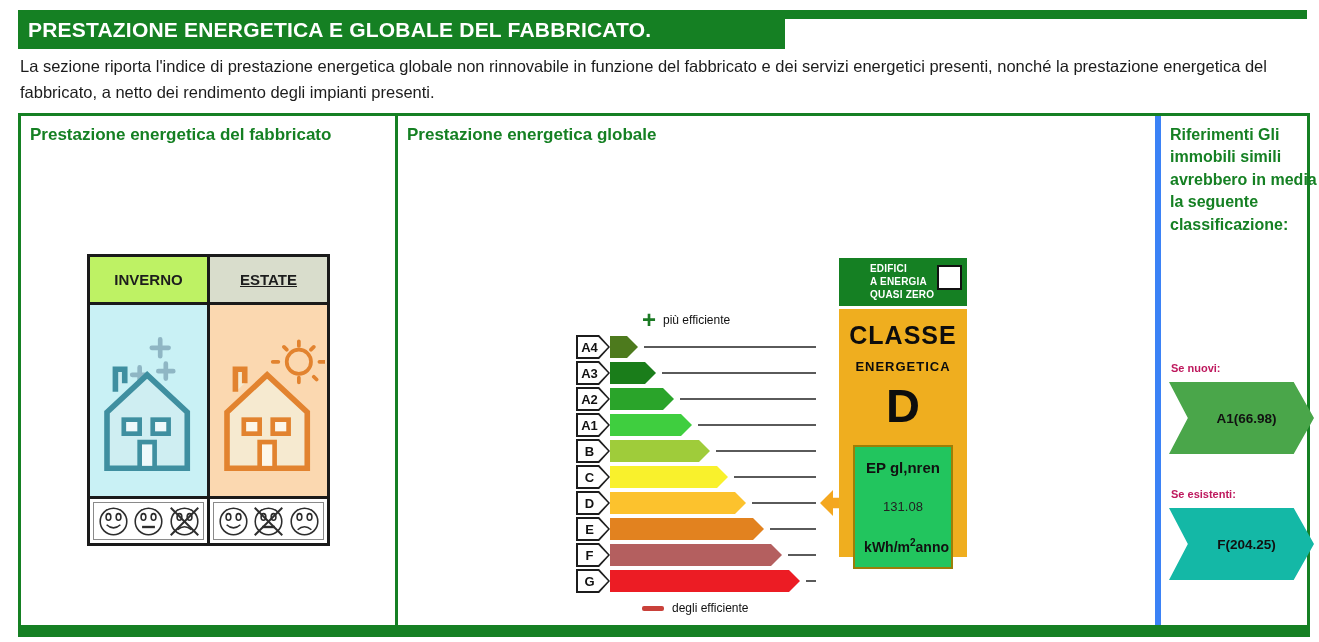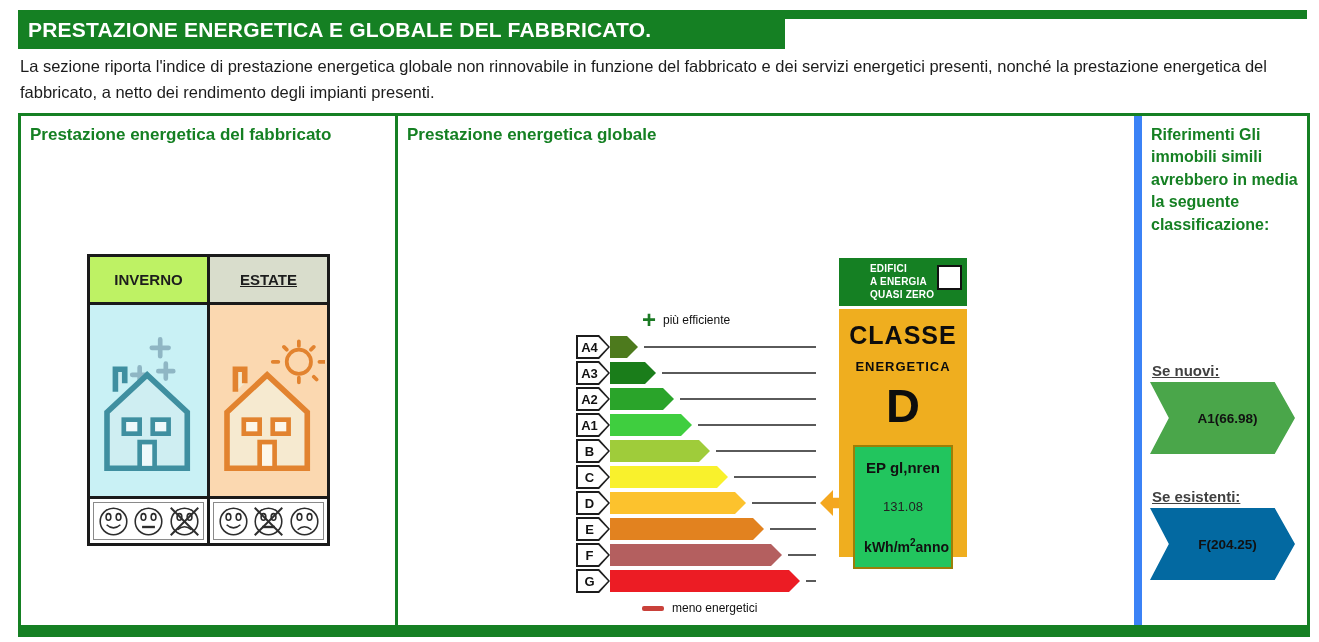--- a/index.html
+++ b/index.html
@@ -13,21 +13,21 @@
             color:#fff; font-size:21px; font-weight:700; display:flex; align-items:center;
             padding-left:10px; letter-spacing:.2px; }
   .hdesc  { position:absolute; left:20px; top:53px; width:1288px; font-size:16.5px; color:#1c1c1c;
             line-height:1.6; }
 
   
   .mainbox { position:absolute; left:18px; top:113px; width:1292px; height:524px;
              border:3px solid #158023; border-bottom-width:12px; display:flex; background:#fff; }
   .col1 { width:377px; border-right:3px solid #158023; position:relative; }
   .col2 { flex:1; position:relative; }
-  .col3 { width:173px; border-left:8px solid #3b82f6; position:relative; }
+  .col3 { width:152px; border-left:6px solid #3b82f6; position:relative; }
   .ptitle { position:absolute; left:9px; top:8px; color:#158023; font-weight:700; font-size:17px;
             line-height:1.35; }
 
   
   .stable { position:absolute; left:66px; top:138px; border-collapse:collapse; }
   .stable td { border:3px solid #1a1a1a; width:120px; padding:0; }
   .sth { height:48px; text-align:center; font-weight:700; font-size:15px; color:#1d1d1d; }
   .sbody { height:194px; text-align:center; vertical-align:middle; }
   .sfaces { height:46px; background:#fff; vertical-align:middle; }
   .facebox { margin:3px; height:38px; border:1px solid #8a8a8a; background:#fff;
@@ -73,21 +73,21 @@
   .epbox { margin:16px auto 0; width:100px; height:124px; background:#22c55e; border:2px solid #9c7e08;
            display:flex; flex-direction:column; justify-content:space-between; padding:12px 2px; }
   .eplabel { font-size:15px; font-weight:700; color:#111; }
   .epvalue { font-size:13px; color:#222; }
   .epunit { font-size:14px; font-weight:700; color:#111;text-align:right; }
   .epunit sup { font-size:10px; }
 
   
   .rtitle { position:absolute; left:9px; top:8px; width:150px; color:#158023; font-weight:700;
             font-size:16px; line-height:1.4; }
-  .reflabel { position:absolute; left:10px; font-size:15px; font-weight:700; color:#404040;text-decoration:underline; }
+  .reflabel { position:absolute; left:10px; font-size:11px; font-weight:700; color:#be185d; }
   .refarrow { position:absolute; left:8px; width:145px; height:72px;
               clip-path:polygon(0 0, 86% 0, 100% 50%, 86% 100%, 0 100%, 13% 50%);
               display:flex; align-items:center; justify-content:center;
               font-size:13.5px; font-weight:600; color:#111; padding-left:10px; }
   .lbl-nuovi { top:246px; }  .ar-nuovi { top:266px; }
   .lbl-esis  { top:372px; }  .ar-esis  { top:392px; }
 </style>
 </head>
 <body>
 
@@ -281,21 +281,21 @@
           <div class="plab">
               <div class="pout"></div>
               <div class="pin">G</div>
             </div>
           <div class="arrow w9" style="background-color: rgb(236, 28, 36);"></div>
           <div class="sline"></div>
         </div>
 
         <div class="menorow">
           <span class="dash"></span>
-          <span class="efftext">meno energetici</span>
+          <span class="efftext">degli efficiente</span>
         </div>
       </div>
 
       <div class="classdisp">
         <div class="nzeb" style="background-color: rgb(21, 128, 35);">
           <div class="nzeb-lines">
             <div>EDIFICI</div>
             <div>A ENERGIA</div>
             <div>QUASI ZERO</div>
           </div>
@@ -316,19 +316,19 @@
 
     <div class="col3">
       <div class="rtitle">Riferimenti Gli immobili simili avrebbero in media la seguente classificazione:</div>
 
       <div class="reflabel lbl-nuovi">Se nuovi:</div>
       <div class="refarrow ar-nuovi" style="background-color: rgb(74, 166, 74);">
         <span>A1(66.98)</span>
       </div>
 
       <div class="reflabel lbl-esis">Se esistenti:</div>
-      <div class="refarrow ar-esis" style="background-color: #0369a1;">
+      <div class="refarrow ar-esis" style="background-color: #14b8a6;">
         <span>F(204.25)</span>
       </div>
     </div>
 
   </div>
 </div>
 
 </body></html>

